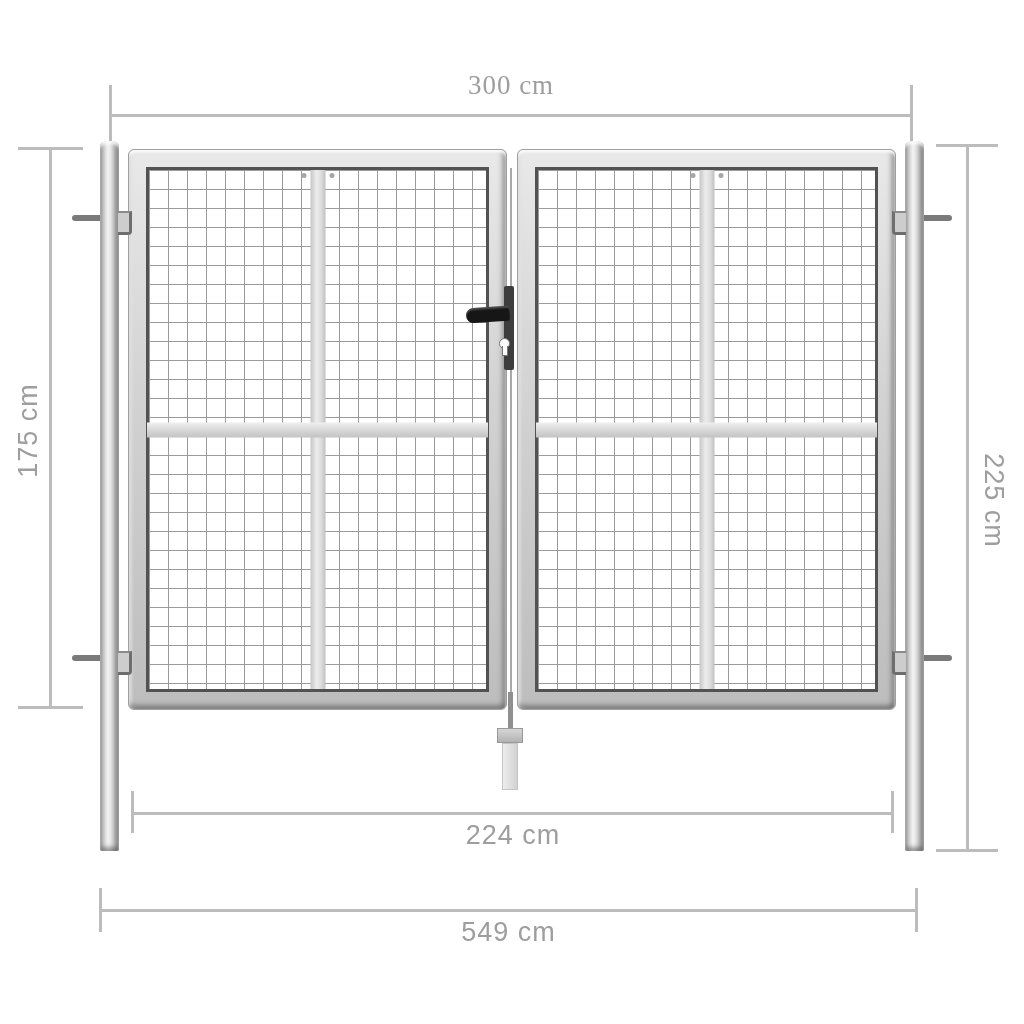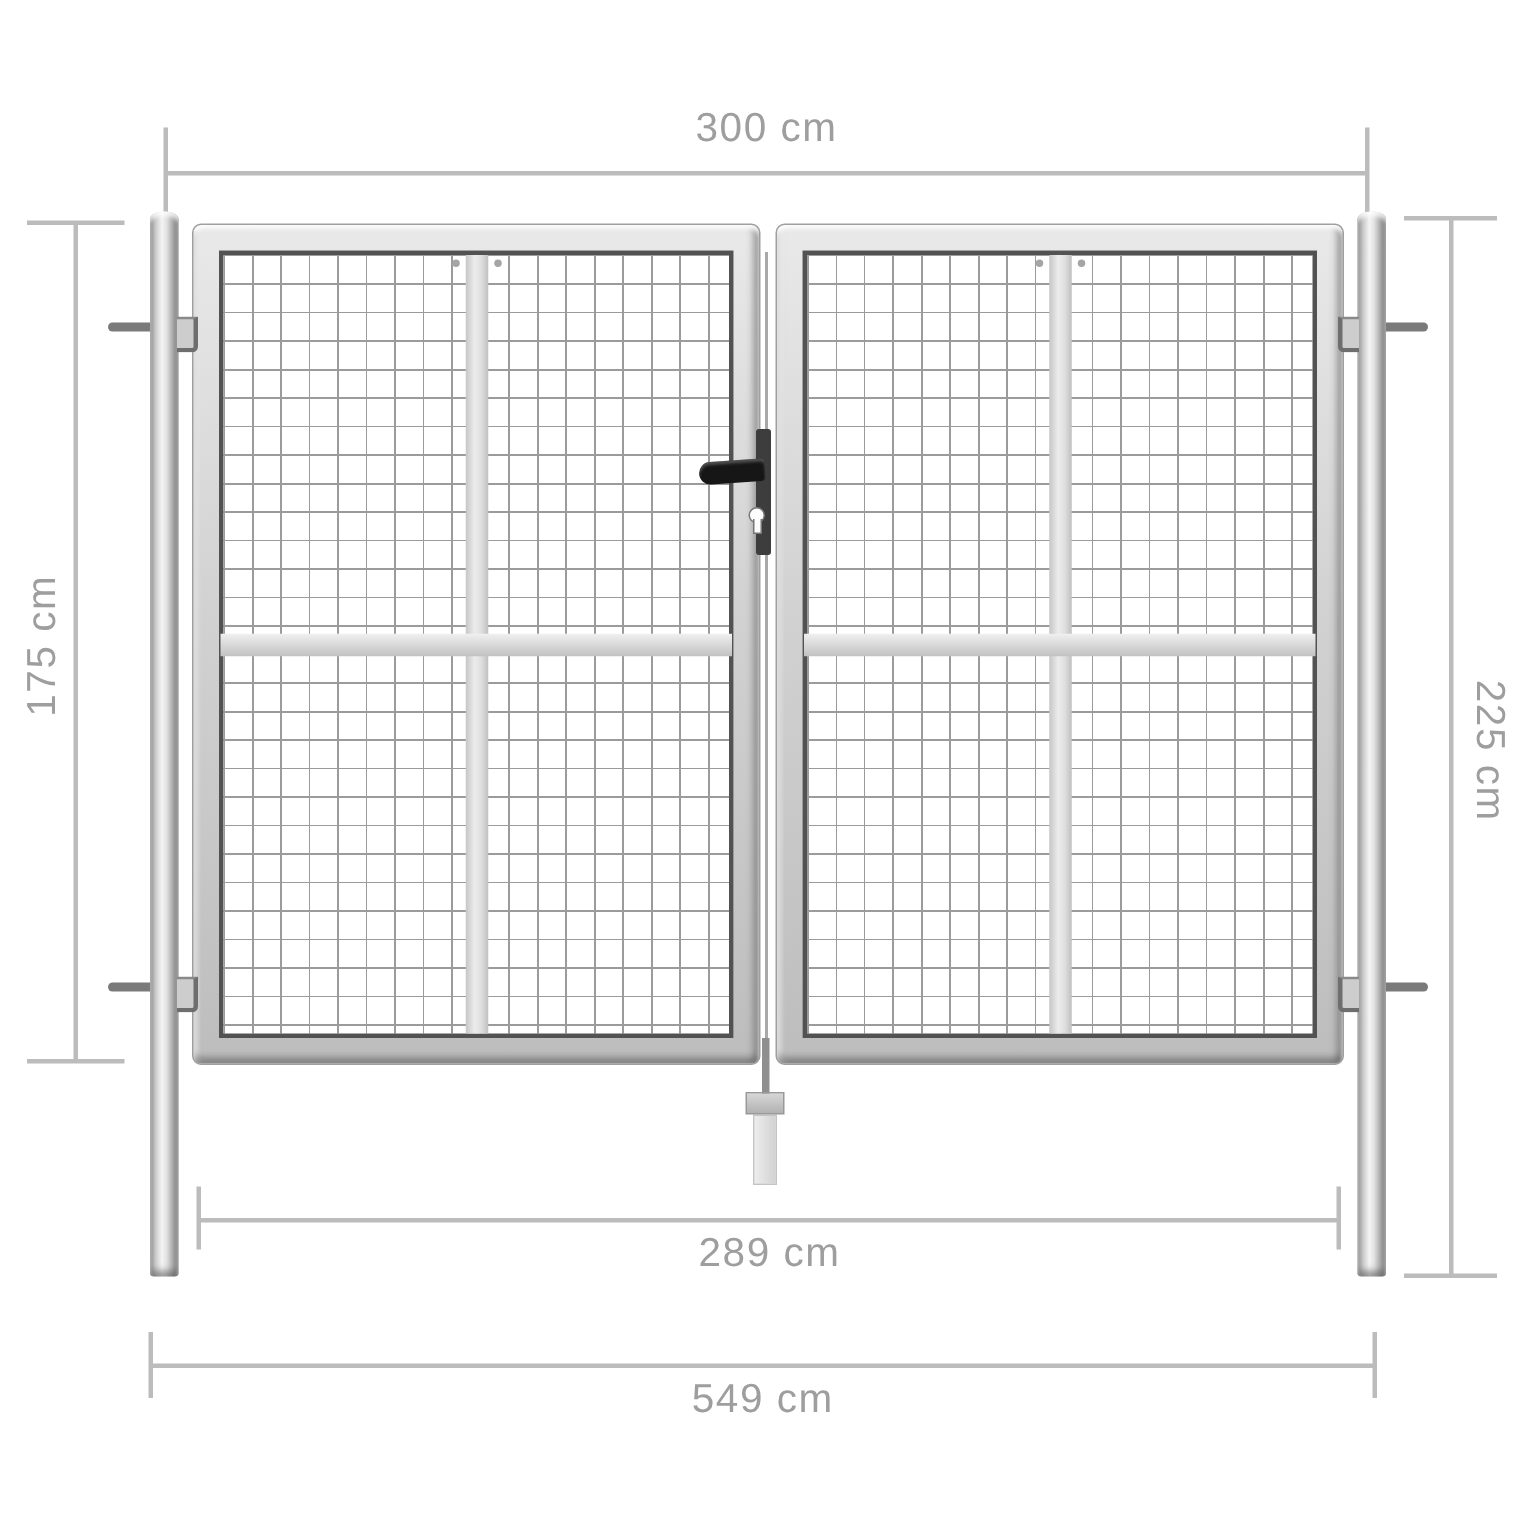--- a/index.html
+++ b/index.html
@@ -84,21 +84,21 @@
     background:linear-gradient(180deg,#d6d6d6,#b2b2b2);border:1px solid #999;box-sizing:border-box;}
   .drop-rod-wide{position:absolute;left:502px;top:743px;width:16px;height:47px;z-index:4;
     background:linear-gradient(90deg,#ededed 0%,#d2d2d2 100%);border:1px solid #c4c4c4;box-sizing:border-box;}
 </style>
 </head>
 <body>
 
 <div id="stage">
 
   <div>
-    <div class="dim-label" style="left:110px;top:70px;width:802px;">300 cm</div>
+    <div class="dim-label" style="left:110px;top:70px;width:802px;font-family:Liberation Serif, serif;">300 cm</div>
     <div class="dim-line-h" style="left:110px;top:114px;width:802px;"></div>
     <div class="dim-tick-v" style="left:109px;top:85px;height:60px;"></div>
     <div class="dim-tick-v" style="left:910px;top:85px;height:60px;"></div>
   </div>
 
   <div>
     <div class="dim-label rot-ccw" style="left:-32px;top:415px;width:120px;">175 cm</div>
     <div class="dim-line-v" style="left:49px;top:148px;height:560px;"></div>
     <div class="dim-tick-h" style="left:18px;top:147px;width:65px;"></div>
     <div class="dim-tick-h" style="left:18px;top:706px;width:65px;"></div>
@@ -108,21 +108,21 @@
     <div class="dim-label rot-cw" style="left:933px;top:485px;width:120px;">225 cm</div>
     <div class="dim-line-v" style="left:966px;top:145px;height:706px;"></div>
     <div class="dim-tick-h" style="left:936px;top:144px;width:62px;"></div>
     <div class="dim-tick-h" style="left:936px;top:849px;width:62px;"></div>
   </div>
 
   <div>
     <div class="dim-line-h" style="left:133px;top:812px;width:760px;"></div>
     <div class="dim-tick-v" style="left:131px;top:791px;height:42px;"></div>
     <div class="dim-tick-v" style="left:891px;top:791px;height:42px;"></div>
-    <div class="dim-label" style="left:133px;top:820px;width:760px;">289 cm</div>
+    <div class="dim-label" style="left:133px;top:820px;width:760px;">224 cm</div>
   </div>
 
   <div>
     <div class="dim-line-h" style="left:100px;top:909px;width:817px;"></div>
     <div class="dim-tick-v" style="left:99px;top:888px;height:44px;"></div>
     <div class="dim-tick-v" style="left:915px;top:888px;height:44px;"></div>
     <div class="dim-label" style="left:100px;top:917px;width:817px;">549 cm</div>
   </div>
 
   <div class="hinge-pin" style="left:72px;top:215px;"></div>

